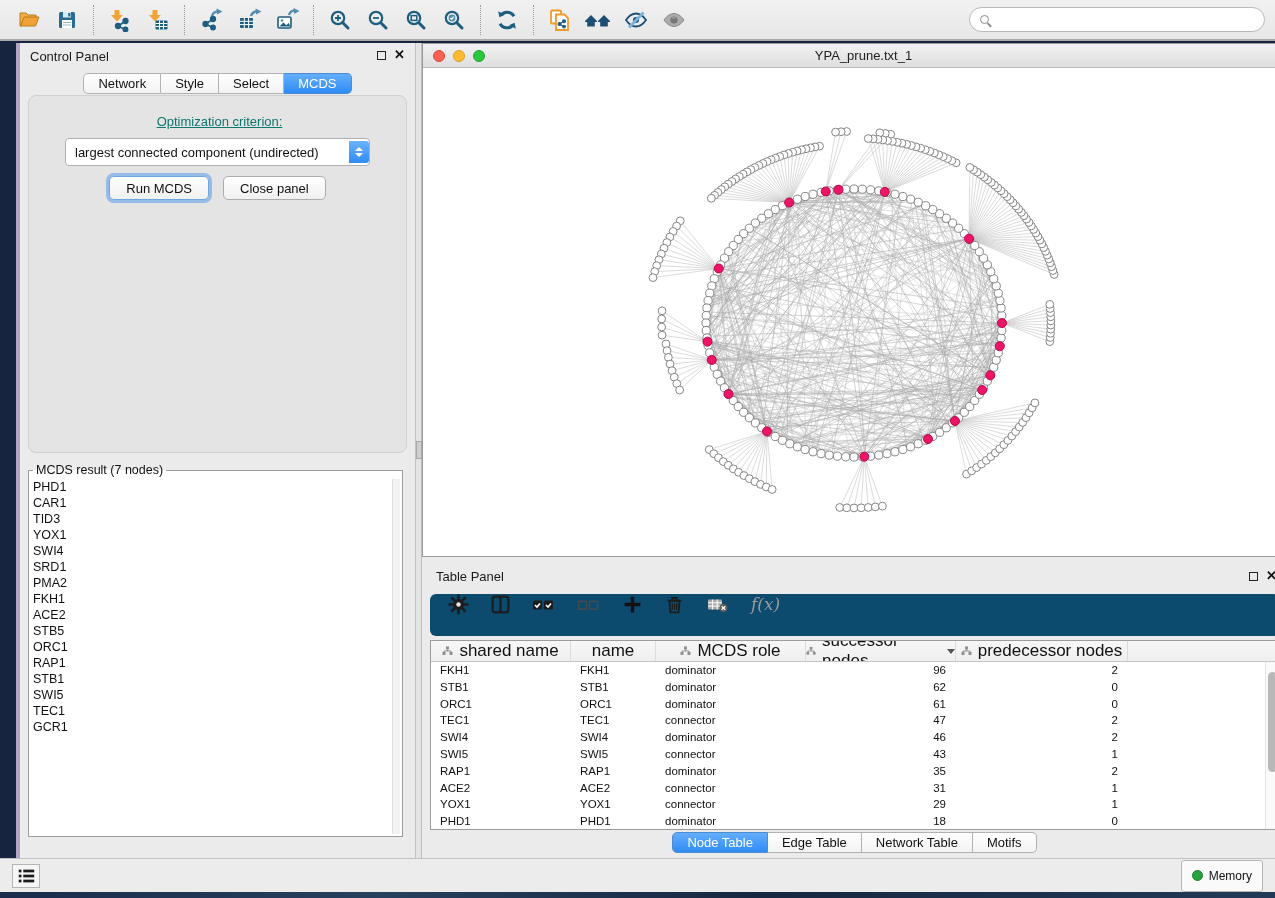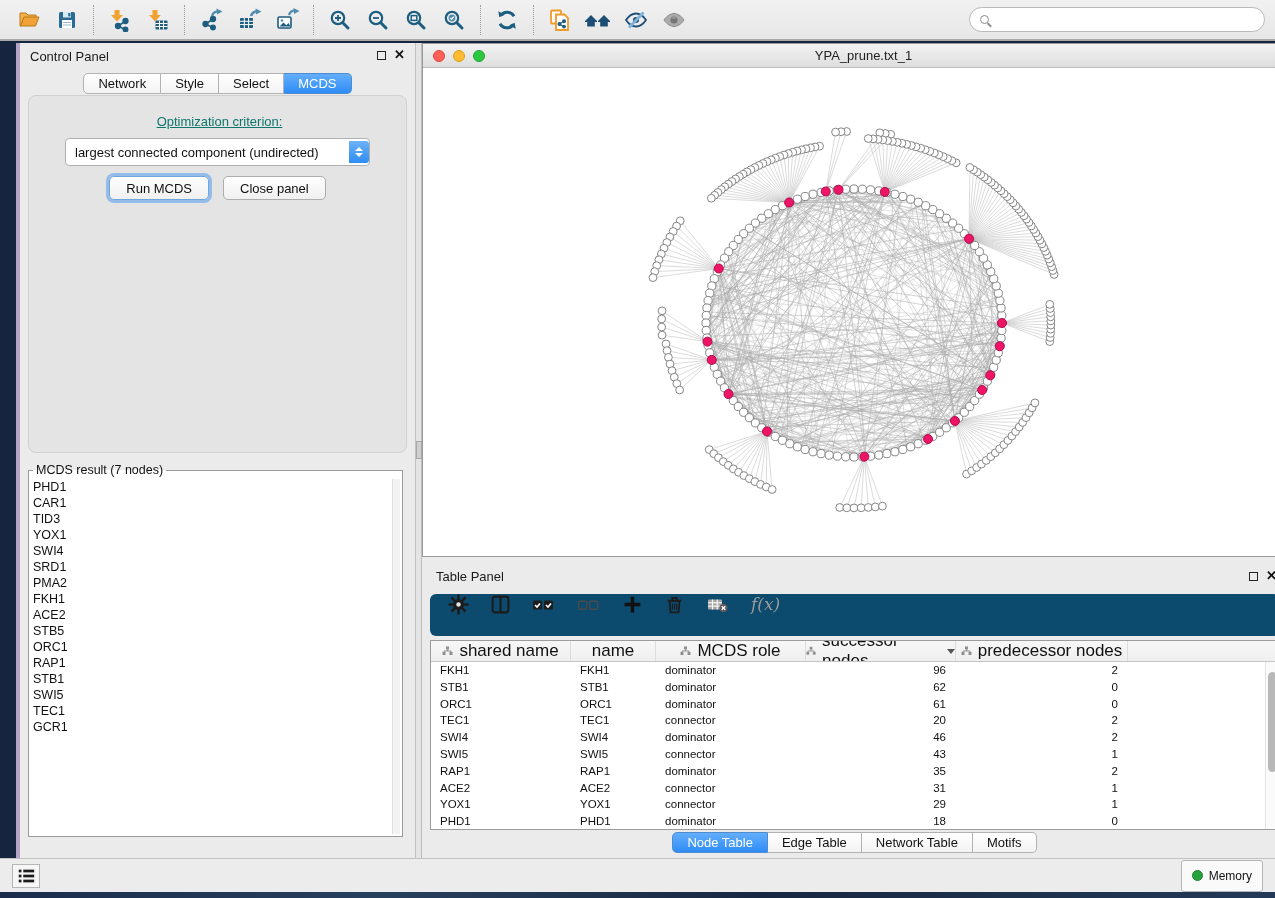--- a/index.html
+++ b/index.html
@@ -1354,21 +1354,21 @@
                 <div class="td">ORC1</div>
                 <div class="td">dominator</div>
                 <div class="td num">61</div>
                 <div class="td num">0</div>
                 <div class="td"></div>
               </div>
               <div class="tr">
                 <div class="td">TEC1</div>
                 <div class="td">TEC1</div>
                 <div class="td">connector</div>
-                <div class="td num">20</div>
+                <div class="td num">47</div>
                 <div class="td num">2</div>
                 <div class="td"></div>
               </div>
               <div class="tr">
                 <div class="td">SWI4</div>
                 <div class="td">SWI4</div>
                 <div class="td">dominator</div>
                 <div class="td num">46</div>
                 <div class="td num">2</div>
                 <div class="td"></div>

